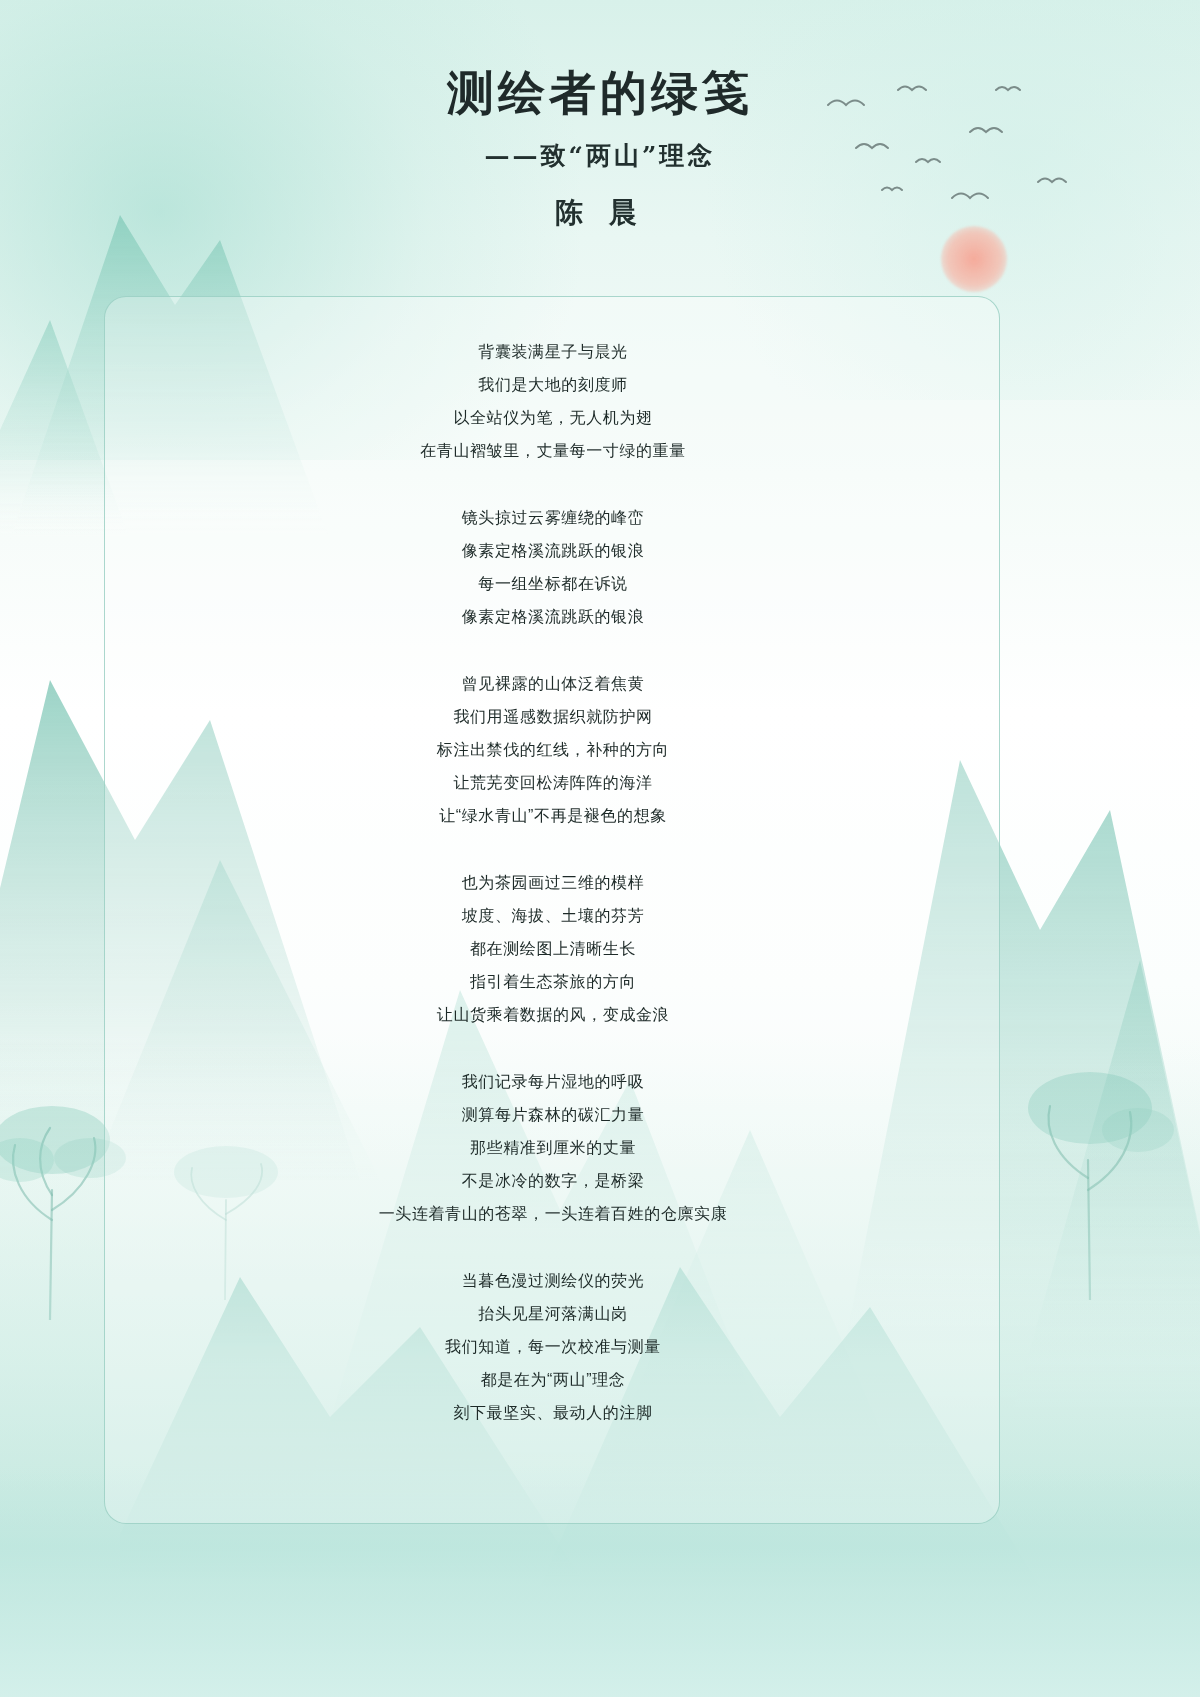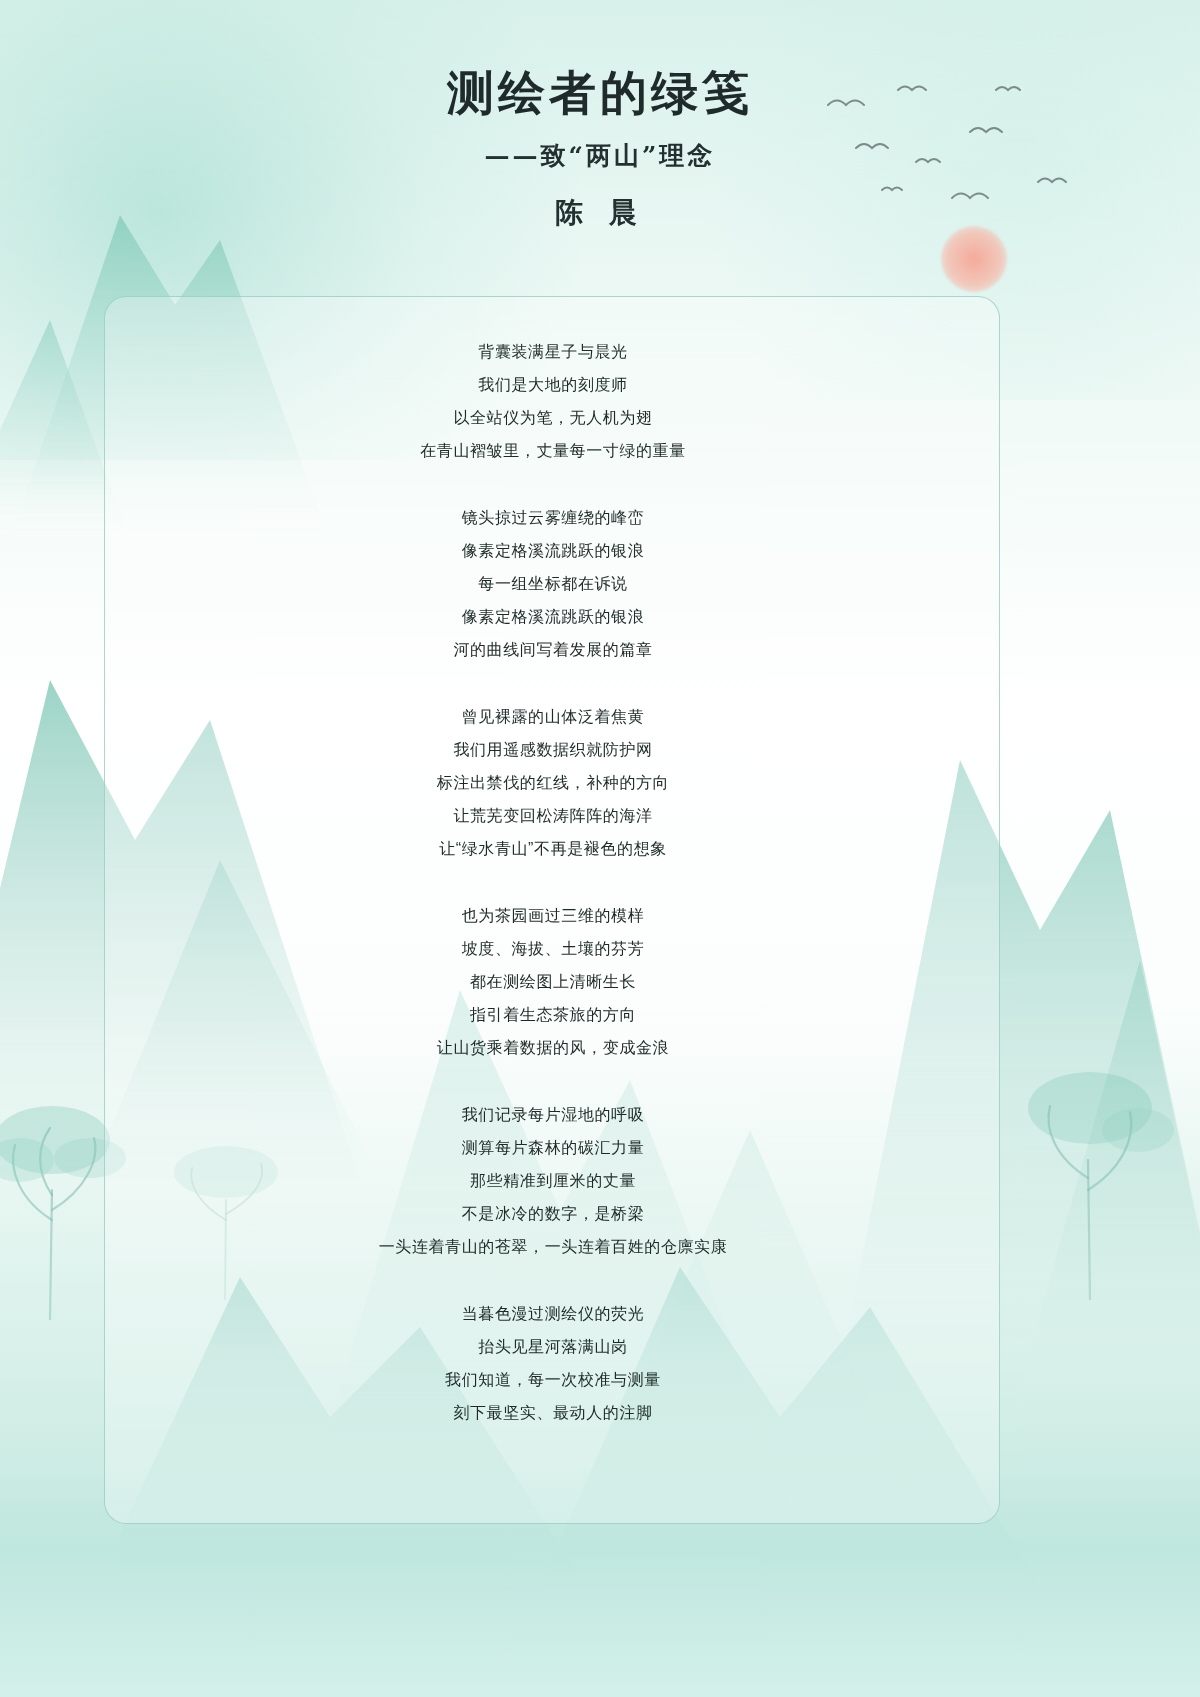--- a/index.html
+++ b/index.html
@@ -309,21 +309,20 @@
           <div class="line">背囊装满星子与晨光</div>
           <div class="line">我们是大地的刻度师</div>
           <div class="line">以全站仪为笔，无人机为翅</div>
           <div class="line">在青山褶皱里，丈量每一寸绿的重量</div>
         </div>
         <div class="stanza">
           <div class="line">镜头掠过云雾缠绕的峰峦</div>
           <div class="line">像素定格溪流跳跃的银浪</div>
           <div class="line">每一组坐标都在诉说</div>
           <div class="line">像素定格溪流跳跃的银浪</div>
-          <div class="line">河的曲线间写着发展的篇章</div>
         </div>
         <div class="stanza">
           <div class="line">曾见裸露的山体泛着焦黄</div>
           <div class="line">我们用遥感数据织就防护网</div>
           <div class="line">标注出禁伐的红线，补种的方向</div>
           <div class="line">让荒芜变回松涛阵阵的海洋</div>
           <div class="line">让“绿水青山”不再是褪色的想象</div>
         </div>
         <div class="stanza">
           <div class="line">也为茶园画过三维的模样</div>
@@ -336,18 +335,19 @@
           <div class="line">我们记录每片湿地的呼吸</div>
           <div class="line">测算每片森林的碳汇力量</div>
           <div class="line">那些精准到厘米的丈量</div>
           <div class="line">不是冰冷的数字，是桥梁</div>
           <div class="line">一头连着青山的苍翠，一头连着百姓的仓廪实康</div>
         </div>
         <div class="stanza">
           <div class="line">当暮色漫过测绘仪的荧光</div>
           <div class="line">抬头见星河落满山岗</div>
           <div class="line">我们知道，每一次校准与测量</div>
+          <div class="line">都是在为“两山”理念</div>
           <div class="line">刻下最坚实、最动人的注脚</div>
         </div>
       </div>
   </div>
 
 </div>
 
 </body></html>

